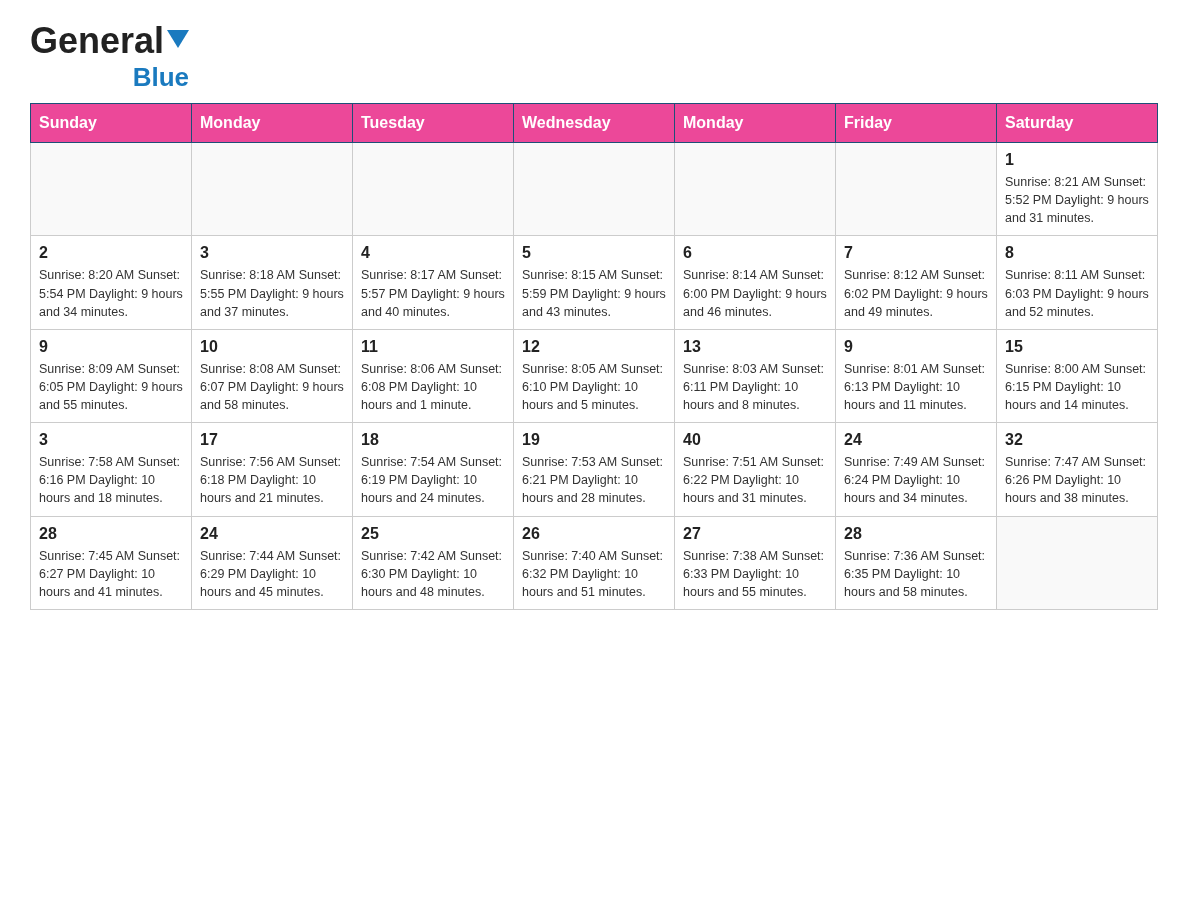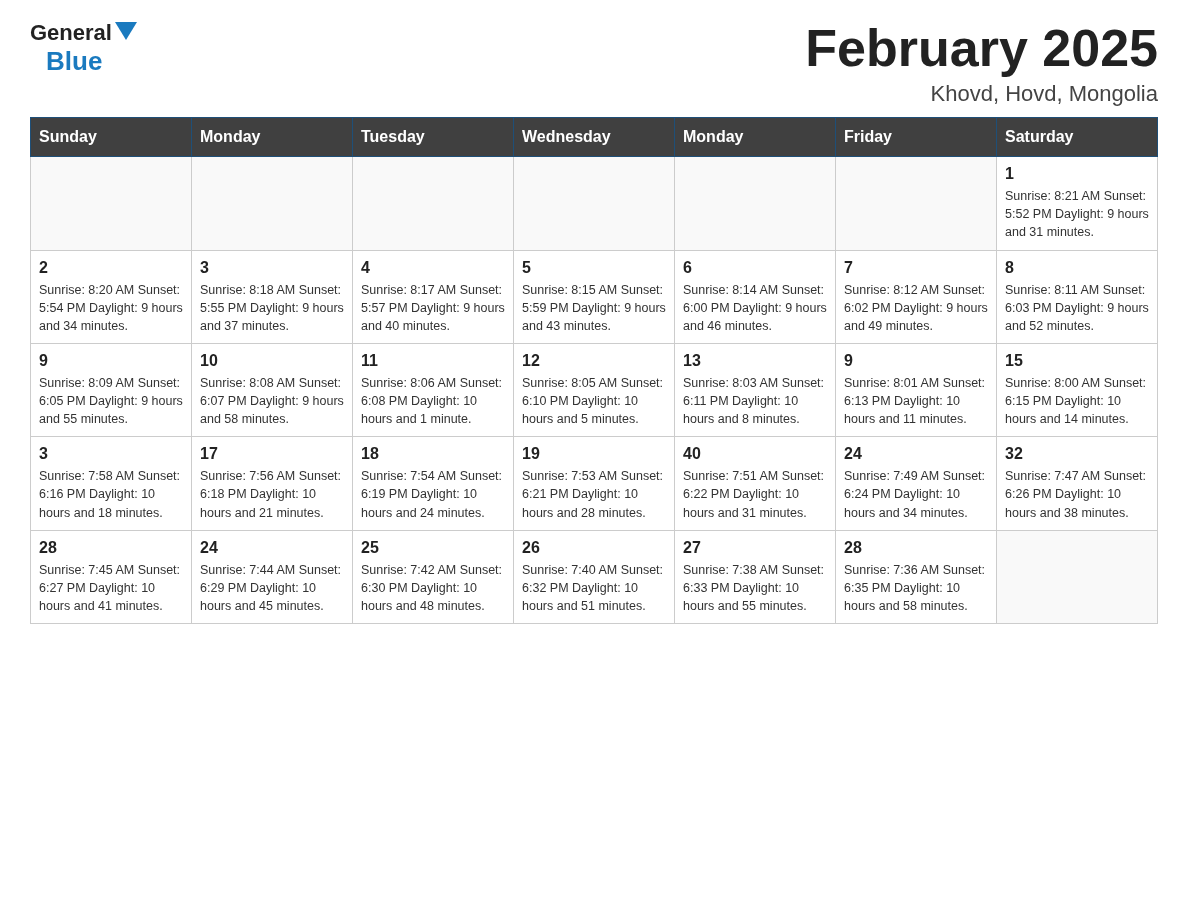--- a/index.html
+++ b/index.html
@@ -31,21 +31,21 @@
       font-weight: normal;
       color: #444;
       margin-top: 4px;
     }
     .calendar {
       width: 100%;
       border-collapse: collapse;
       margin-top: 10px;
     }
     .calendar thead tr th {
-      background-color: #404040;
+      background-color: #ec4899;
       color: #fff;
       font-size: 16px;
       font-weight: bold;
       padding: 10px 8px;
       text-align: left;
       border: 1px solid #1e4f78;
     }
     .calendar tbody tr td {
       vertical-align: top;
       border: 1px solid #ccc;
@@ -73,21 +73,21 @@
     }
     .logo-wrapper {
       display: flex;
       flex-direction: column;
     }
     .logo-row1 {
       display: flex;
       align-items: center;
     }
     .logo-text-general {
-      font-size: 22px;
+      font-size: 36px;
       font-weight: bold;
       color: #222;
       text-align: right;
     }
     .logo-arrow {
       display: inline-block;
       margin-left: 3px;
       vertical-align: middle;
     }
     .logo-text-blue {
@@ -103,27 +103,23 @@
 <div class="header">
   <div class="logo-wrapper">
     <div class="logo-row1">
       <span class="logo-text-general">General</span>
       <span class="logo-arrow">
         <svg width="22" height="18" viewBox="0 0 22 18">
           <polygon points="0,0 22,0 11,18" fill="#1a7abf"></polygon>
         </svg>
       </span>
     </div>
-    <div style="margin-left:8px;">
+    <div style="margin-left:8px;text-align:right;">
       <span class="logo-text-blue">Blue</span>
     </div>
-  </div>
-  <div class="title-block">
-    <h1>February 2025</h1>
-    <h2>Khovd, Hovd, Mongolia</h2>
   </div>
 </div>
 
 <table class="calendar">
   <thead>
     <tr>
       <th>Sunday</th>
       <th>Monday</th>
       <th>Tuesday</th>
       <th>Wednesday</th>

